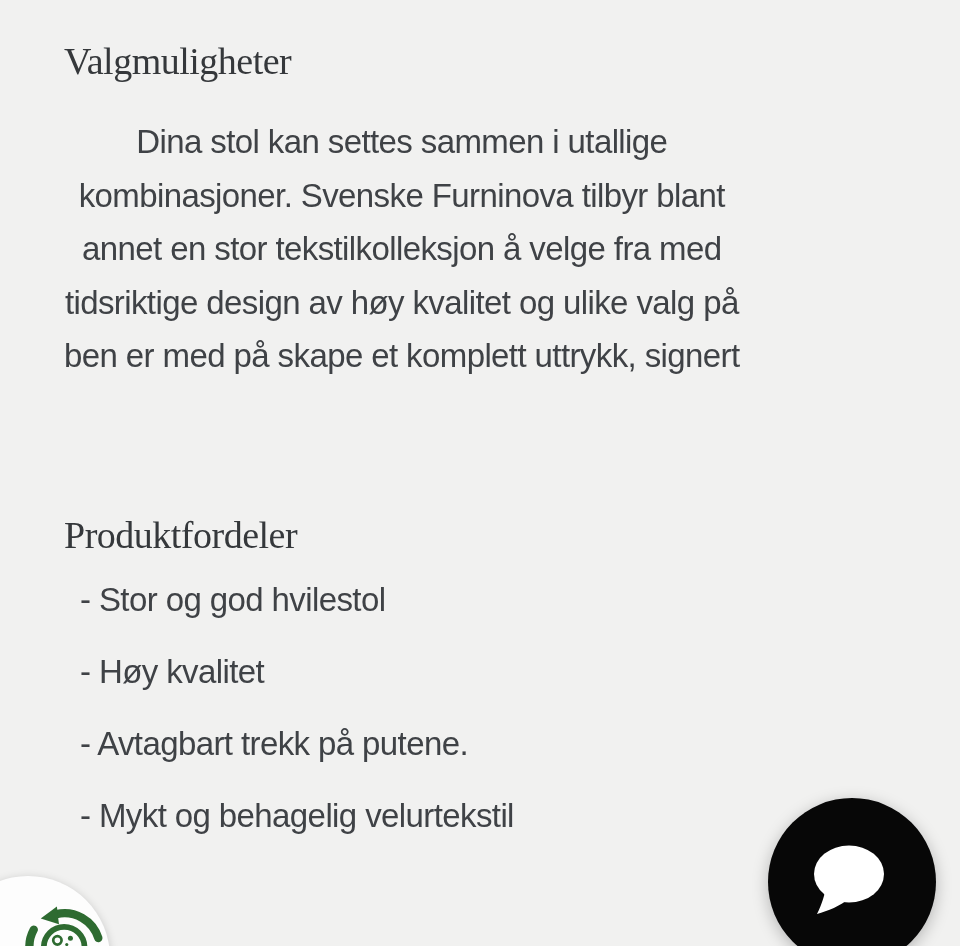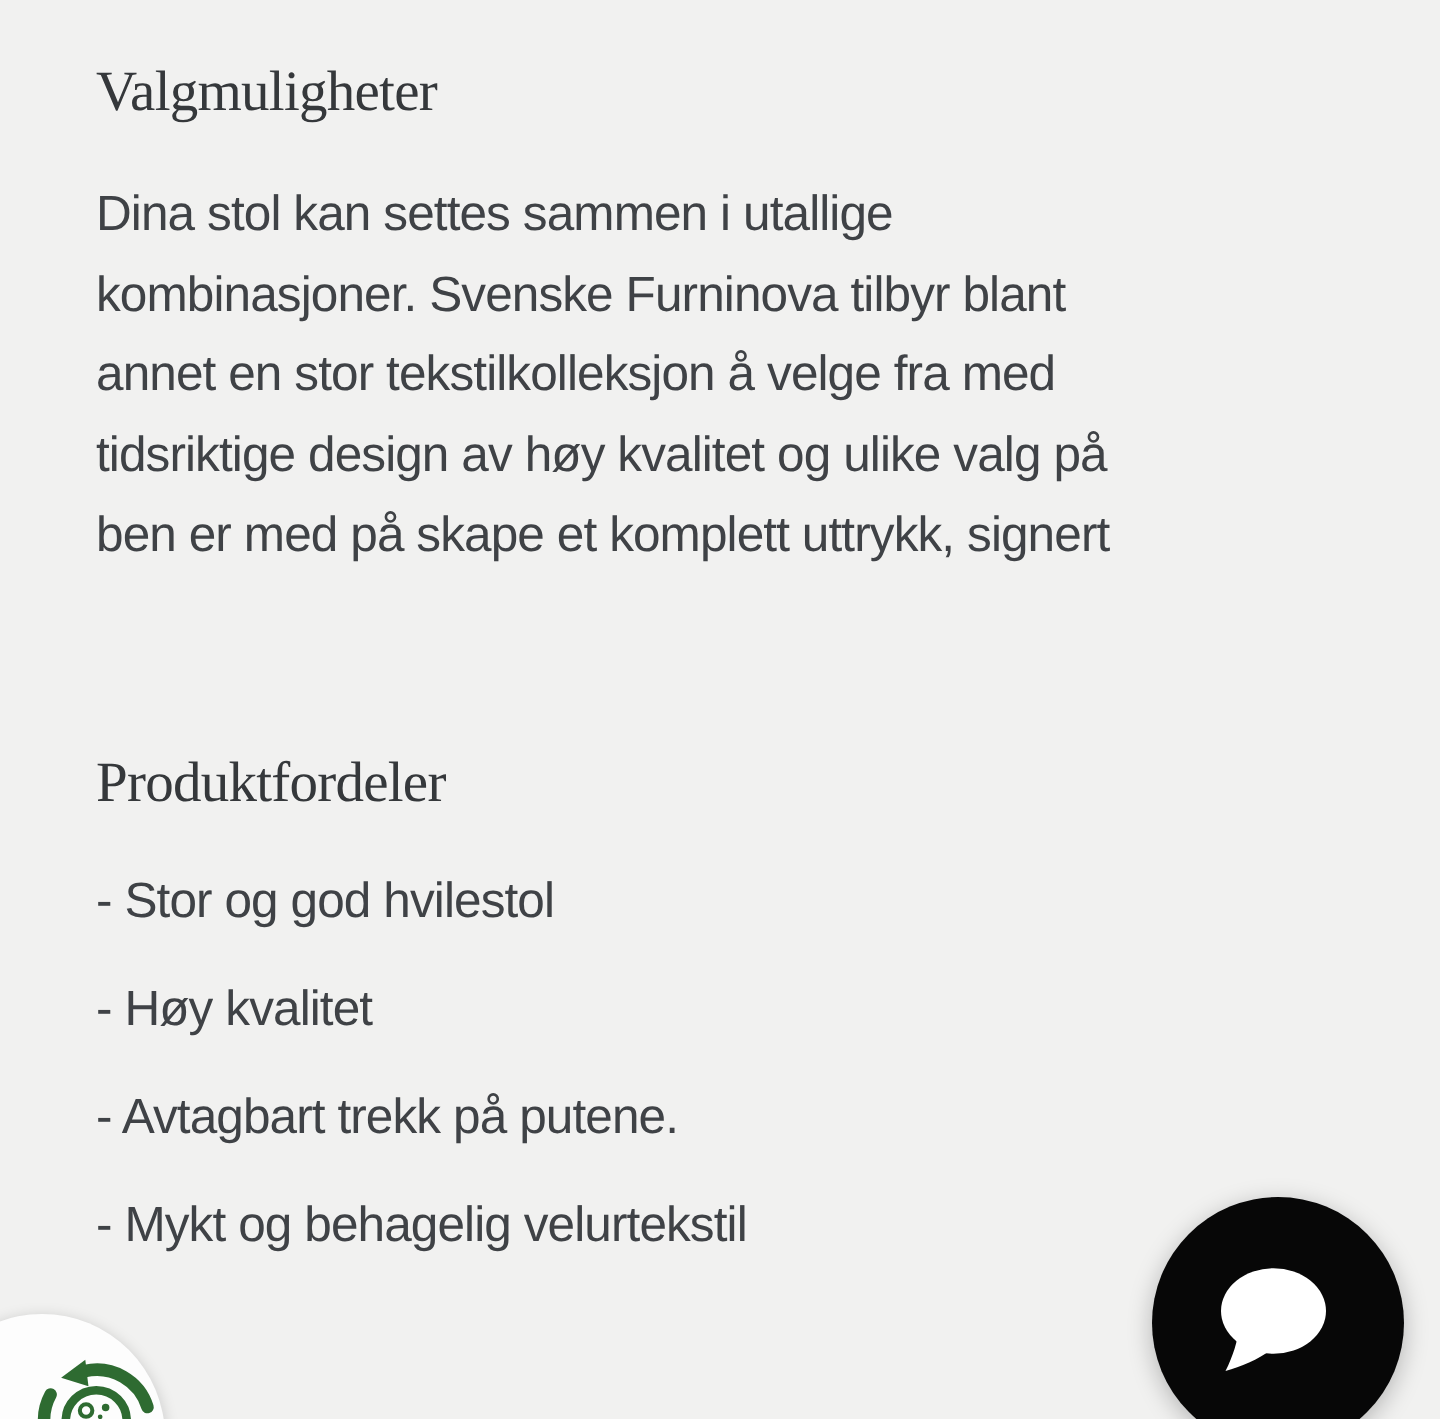--- a/index.html
+++ b/index.html
@@ -20,37 +20,38 @@
     margin: 0;
     font-family: "Liberation Serif", "DejaVu Serif", serif;
     font-weight: 500;
     font-size: 38px;
     line-height: 1;
     letter-spacing: -0.5px;
     color: #35383b;
     white-space: nowrap;
   }
   #options-heading { top: 42px; }
-  #benefits-heading { top: 503px; text-align: right; }
+  #benefits-heading { top: 516px; text-align: right; }
 
   .paragraph {
     position: absolute;
     left: 64px;
     top: 115px;
   }
   .paragraph .line {
     font-size: 33px;
     line-height: 53.5px;
     letter-spacing: -0.6px;
     color: #3f4246;
     white-space: nowrap;
+    text-align: center;
   }
   .benefits-list {
     position: absolute;
-    left: 64px;
+    left: 80px;
     top: 583px;
     margin: 0;
     padding: 0;
     list-style: none;
   }
   .benefits-list li {
     font-size: 33px;
     line-height: 33px;
     letter-spacing: -0.6px;
     color: #3f4246;

